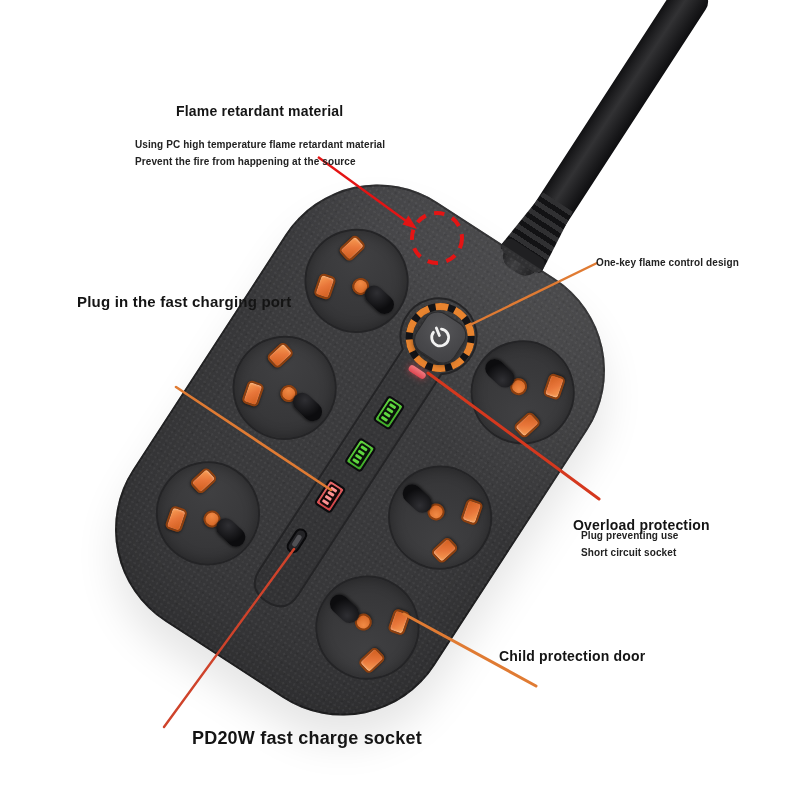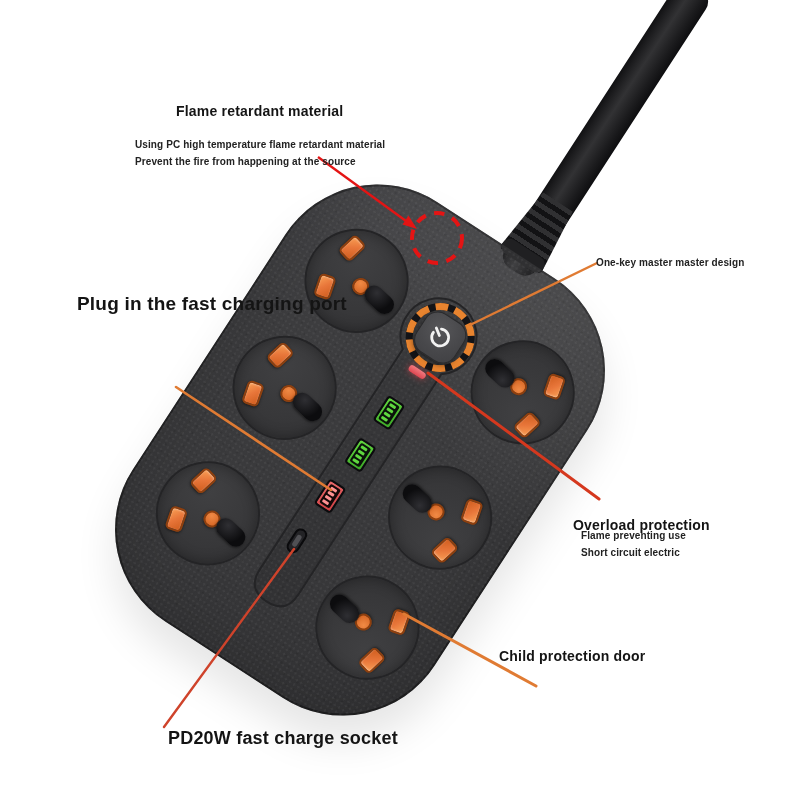--- a/index.html
+++ b/index.html
@@ -72,21 +72,21 @@
         border:2px solid #0a0a0c;background:#232326;}
   .usbc i{position:absolute;left:2px;top:5px;width:5px;height:13px;border-radius:2.5px;background:#505054;}
 
   
   #ann{position:absolute;left:0;top:0;z-index:5;pointer-events:none;}
 
   
   .callout{position:absolute;z-index:6;white-space:nowrap;}
   .c-title{font-weight:700;font-size:14px;color:#141414;letter-spacing:.2px;}
   .c-sub{font-weight:700;font-size:10px;color:#222;letter-spacing:.1px;line-height:17px;}
-  .c-title.big{font-size:18px;}
+  .c-title.big{font-size:18px;margin-left:24px;}
   .c-sub.tight{line-height:15px;}
 </style>
 </head>
 <body>
 
 <div id="stage">
 
   <div id="device">
     <div class="cable"></div>
     <div class="relief"></div>
@@ -190,33 +190,33 @@
 
   <div class="callout" style="left:176px;top:103px">
     <div class="c-title">Flame retardant material</div>
   </div>
   <div class="callout" style="left:135px;top:136px">
     <div class="c-sub">Using PC high temperature flame retardant material</div>
     <div class="c-sub">Prevent the fire from happening at the source</div>
   </div>
 
   <div class="callout" style="left:77px;top:293px">
-    <div class="c-title" style="font-size:19px">Plug in the fast charging port</div>
+    <div class="c-title" style="font-size:15px">Plug in the fast charging port</div>
   </div>
 
   <div class="callout" style="left:596px;top:254px">
-    <div class="c-sub">One-key master master design</div>
+    <div class="c-sub">One-key flame control design</div>
   </div>
 
   <div class="callout" style="left:573px;top:517px">
     <div class="c-title">Overload protection</div>
   </div>
   <div class="callout" style="left:581px;top:527px">
-    <div class="c-sub">Flame preventing use</div>
-    <div class="c-sub">Short circuit electric</div>
+    <div class="c-sub">Plug preventing use</div>
+    <div class="c-sub">Short circuit socket</div>
   </div>
 
   <div class="callout" style="left:499px;top:648px">
     <div class="c-title">Child protection door</div>
   </div>
 
   <div class="callout" style="left:168px;top:728px">
     <div class="c-title big">PD20W fast charge socket</div>
   </div>
 

